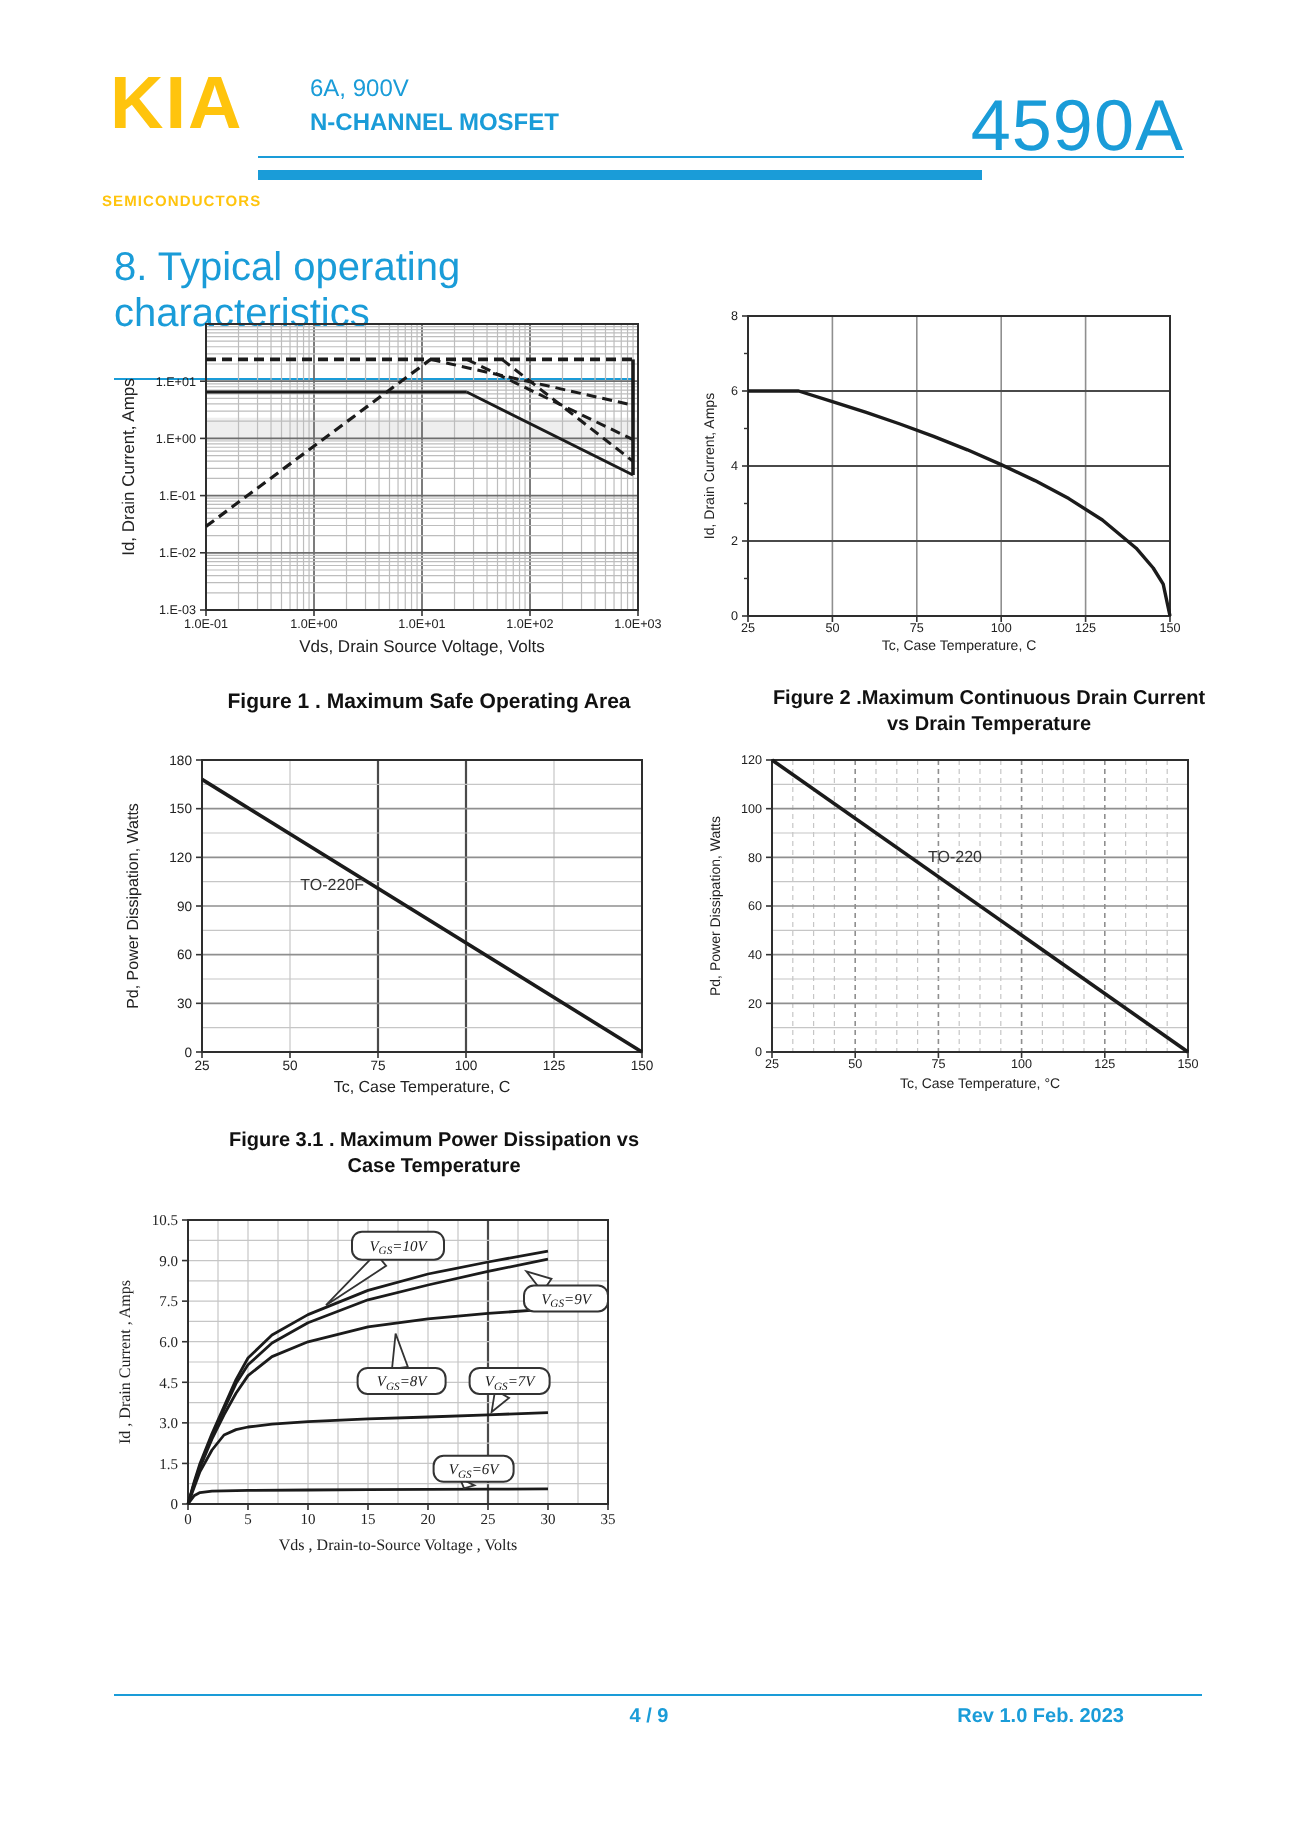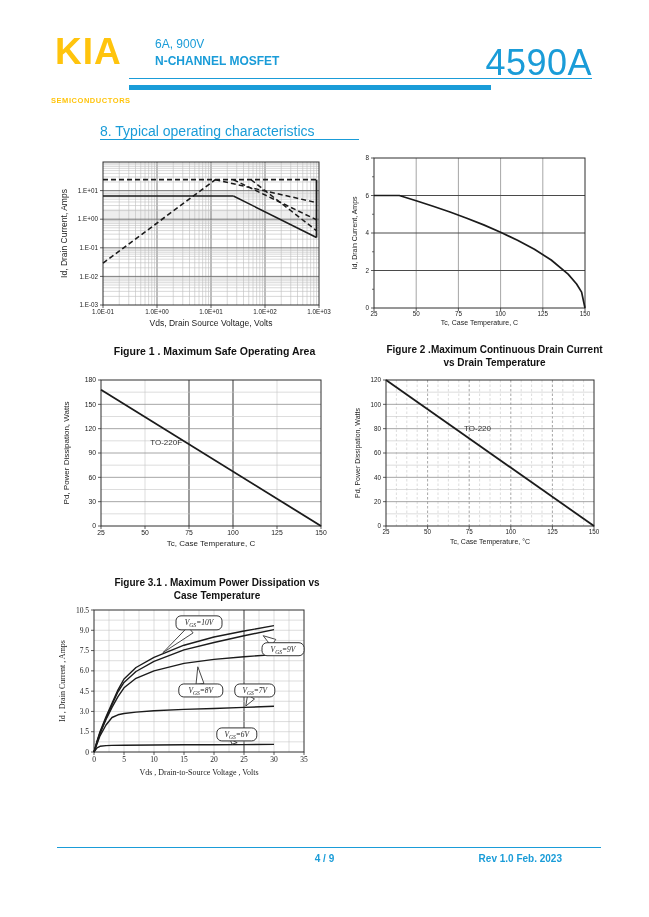--- a/index.html
+++ b/index.html
@@ -8,22 +8,22 @@
   .logo{position:absolute;left:55px;top:33px;font-size:37px;font-weight:800;letter-spacing:1px;
         color:var(--yellow);line-height:1;}
   .logo-sub{position:absolute;left:51px;top:81px;font-size:7.5px;font-weight:700;
         letter-spacing:.55px;color:var(--yellow);margin-top:15px;}
   .spec1{position:absolute;left:155px;top:37px;font-size:12px;font-weight:400;color:var(--accent);}
   .spec2{position:absolute;left:155px;top:54px;font-size:12px;font-weight:700;color:var(--accent);}
   .pn{position:absolute;right:57px;top:42px;font-size:36px;font-weight:400;letter-spacing:.5px;
       color:var(--accent);}
   .hline1{position:absolute;left:129px;top:78px;width:463px;height:1px;background:var(--accent);}
   .hbar{position:absolute;left:129px;top:85px;width:362px;height:5px;background:var(--accent);}
-  .section{position:absolute;left:57px;top:123px;width:259px;font-size:14px;font-weight:500;
-      color:var(--accent);padding-bottom:0;border-bottom:1.5px solid var(--accent);margin-left:43px;}
+  .section{position:absolute;left:57px;top:123px;width:259px;font-size:20px;font-weight:500;
+      color:var(--accent);padding-bottom:20px;border-bottom:1.5px solid var(--accent);}
   .chart{position:absolute;display:flex;flex-direction:column;align-items:center;}
   #fig1{left:57px;top:152px;width:275px;}
   #fig2{left:352px;top:148px;width:245px;}
   #fig31{left:57px;top:372px;width:280px;}
   #fig32{left:352px;top:372px;width:250px;}
   #fig4{left:57px;top:598px;width:260px;}
   .cap{font-weight:700;font-size:10px;color:#111;text-align:center;line-height:1.3;white-space:nowrap;padding-left:40px;}
   .cap-serif{font-family:"Liberation Serif",serif;font-weight:400;white-space:pre;color:#1a1a1a;}
   .fline{position:absolute;left:57px;top:847px;width:544px;height:1px;background:var(--accent);}
   .fpage{position:absolute;left:0;top:853px;width:649px;text-align:center;font-size:10px;
@@ -245,21 +245,21 @@
         <text x="39" y="59.046666666666674" font-size="6.8" text-anchor="end" fill="#222" font-family="Liberation Sans,sans-serif">120</text>
         <line x1="41" y1="32.33333333333333" x2="44" y2="32.33333333333333" stroke="#333" stroke-width="0.8"></line>
         <text x="39" y="34.71333333333333" font-size="6.8" text-anchor="end" fill="#222" font-family="Liberation Sans,sans-serif">150</text>
         <line x1="41" y1="8" x2="44" y2="8" stroke="#333" stroke-width="0.8"></line>
         <text x="39" y="10.379999999999999" font-size="6.8" text-anchor="end" fill="#222" font-family="Liberation Sans,sans-serif">180</text>
         <text x="154" y="174" font-size="8" text-anchor="middle" fill="#222" font-family="Liberation Sans,sans-serif">Tc, Case Temperature,  C</text>
         <text transform="translate(12,81) rotate(-90)" font-size="8" text-anchor="middle" fill="#222" font-family="Liberation Sans,sans-serif">Pd, Power Dissipation, Watts</text>
         <polyline points="44.0,17.7 264.0,154.0" fill="none" stroke="#1B1B1B" stroke-width="1.8" stroke-linejoin="round"></polyline>
         <text x="109.11999999999999" y="72.88888888888889" font-size="8" text-anchor="middle" fill="#333" font-family="Liberation Sans,sans-serif">TO-220F</text>
       </svg>
-      <div class="cap" style="font-size: 10px; margin-top: 16px;">Figure 3.1 . Maximum Power Dissipation vs</div>
+      <div class="cap" style="font-size: 10px; margin-top: 4px;">Figure 3.1 . Maximum Power Dissipation vs</div>
       <div class="cap" style="font-size: 10px;">Case Temperature</div>
     </div>
   <div class="chart" id="fig32">
       <svg width="250" height="188" viewBox="0 0 250 188">
         <line x1="44.4" y1="8" x2="44.4" y2="154" stroke="#c6c6c6" stroke-width="0.6" stroke-dasharray="2.5,2"></line>
         <line x1="54.8" y1="8" x2="54.8" y2="154" stroke="#c6c6c6" stroke-width="0.6" stroke-dasharray="2.5,2"></line>
         <line x1="65.2" y1="8" x2="65.2" y2="154" stroke="#c6c6c6" stroke-width="0.6" stroke-dasharray="2.5,2"></line>
         <line x1="86" y1="8" x2="86" y2="154" stroke="#c6c6c6" stroke-width="0.6" stroke-dasharray="2.5,2"></line>
         <line x1="96.4" y1="8" x2="96.4" y2="154" stroke="#c6c6c6" stroke-width="0.6" stroke-dasharray="2.5,2"></line>
         <line x1="106.8" y1="8" x2="106.8" y2="154" stroke="#c6c6c6" stroke-width="0.6" stroke-dasharray="2.5,2"></line>

